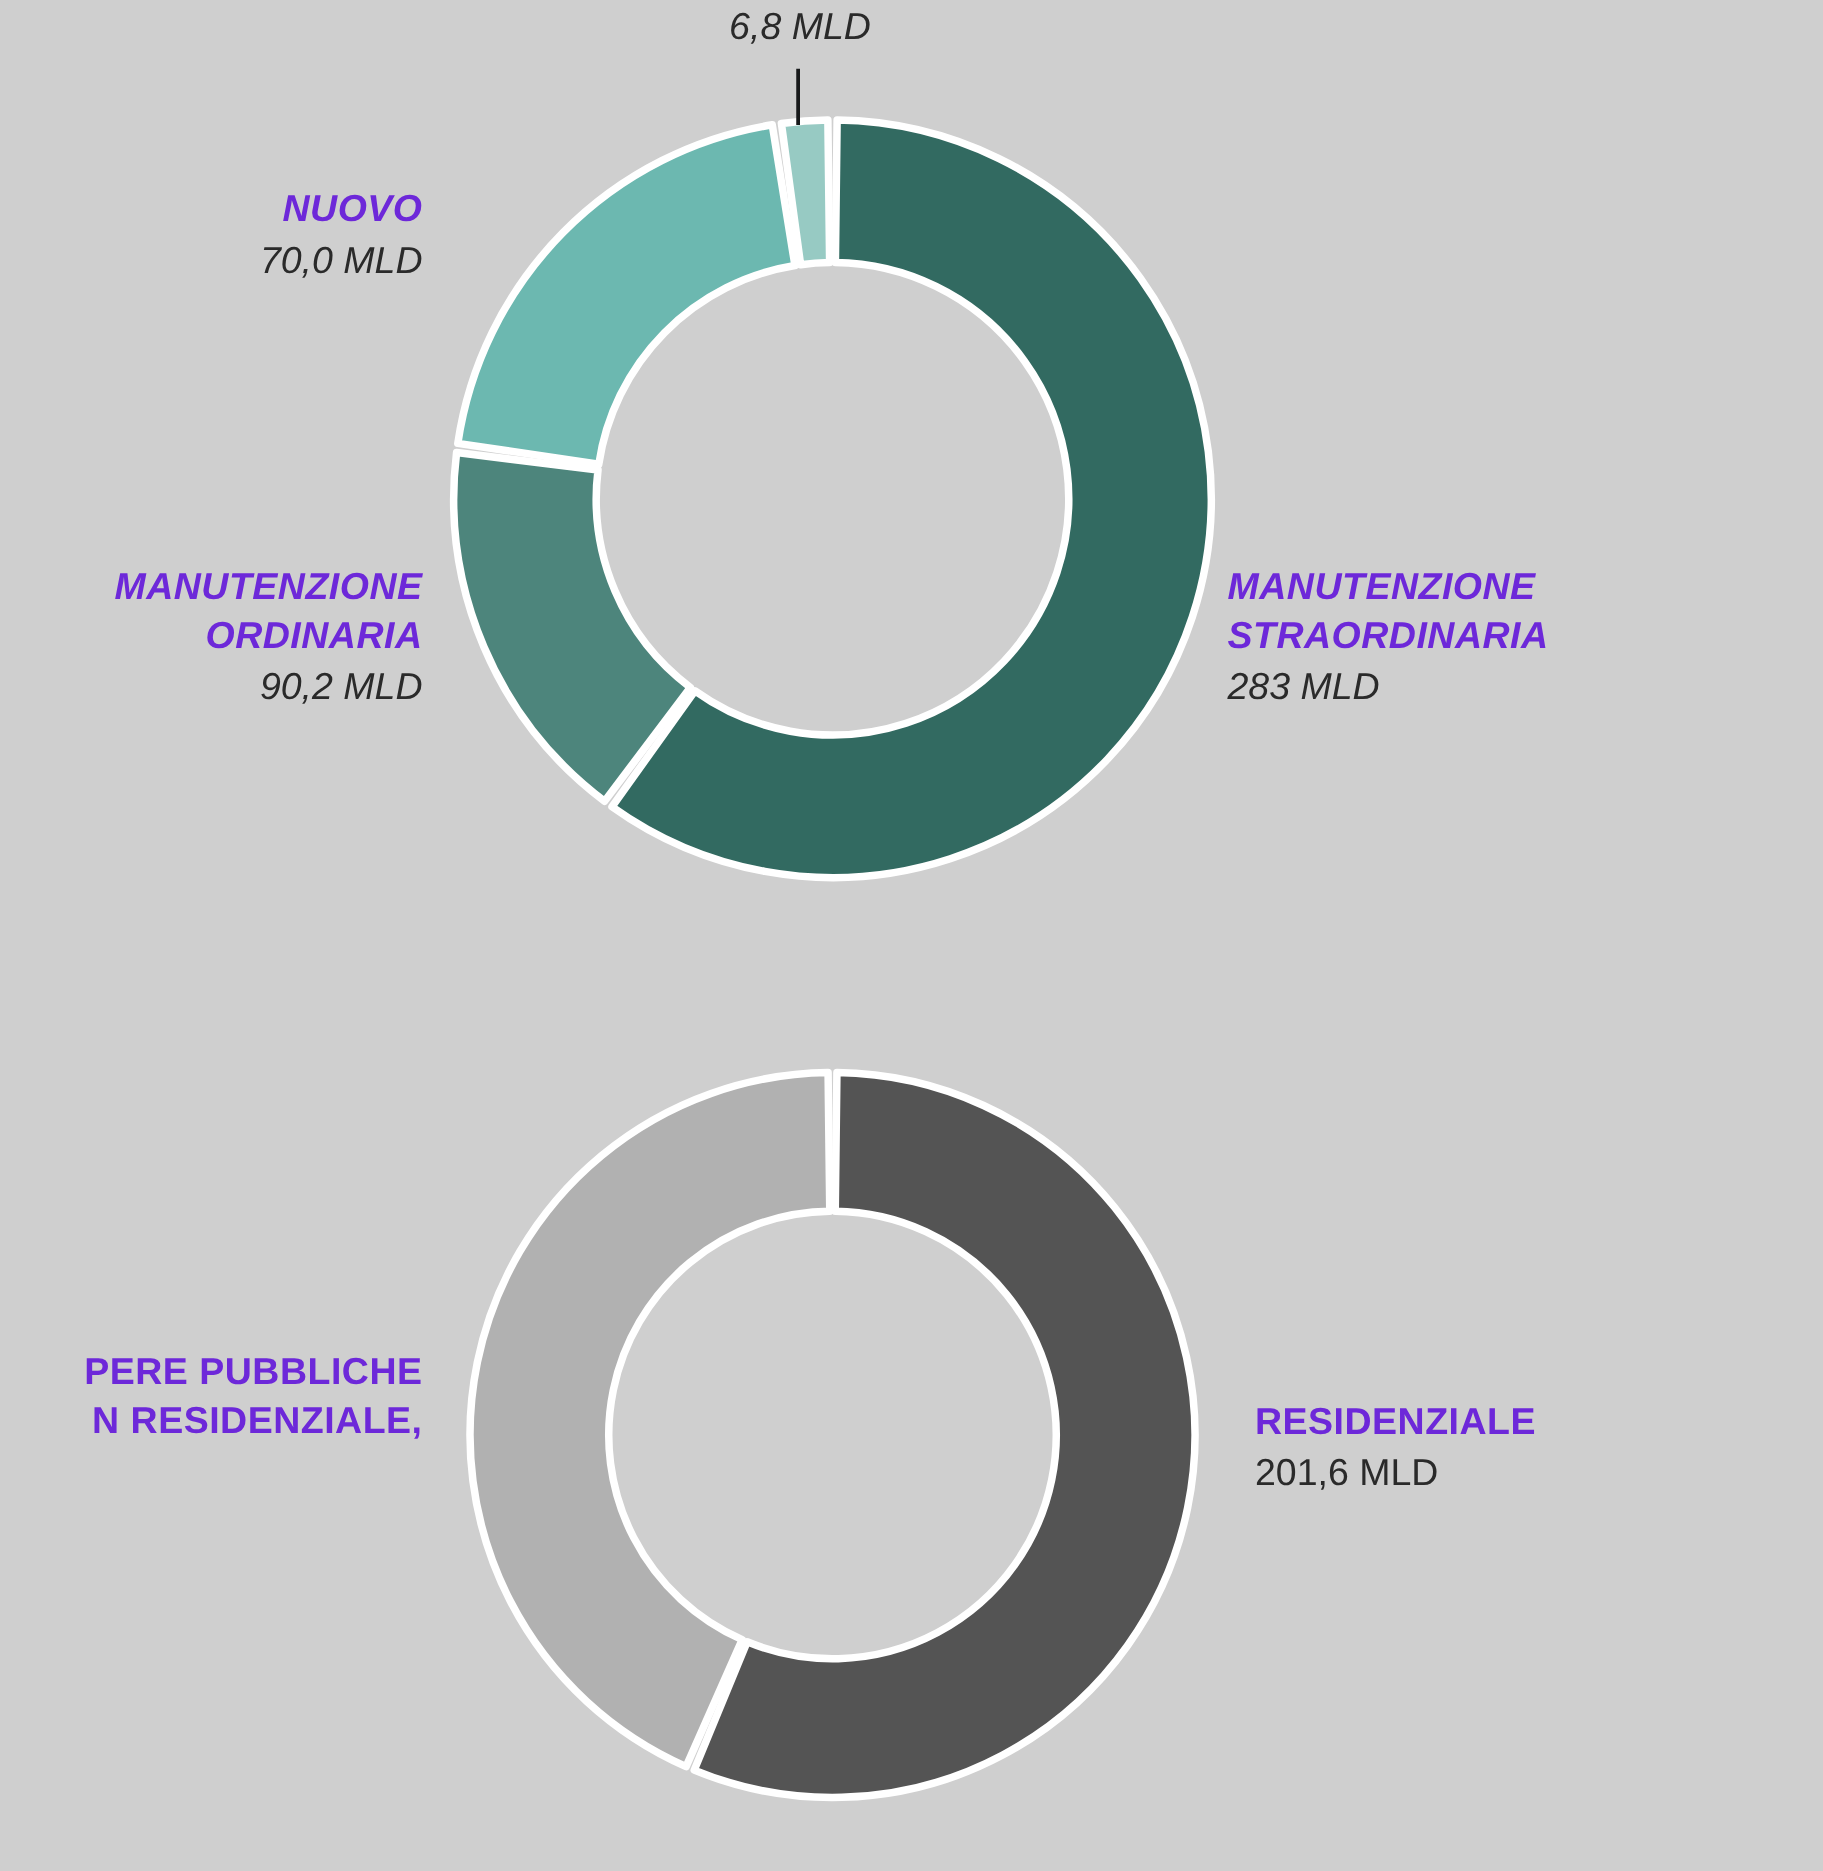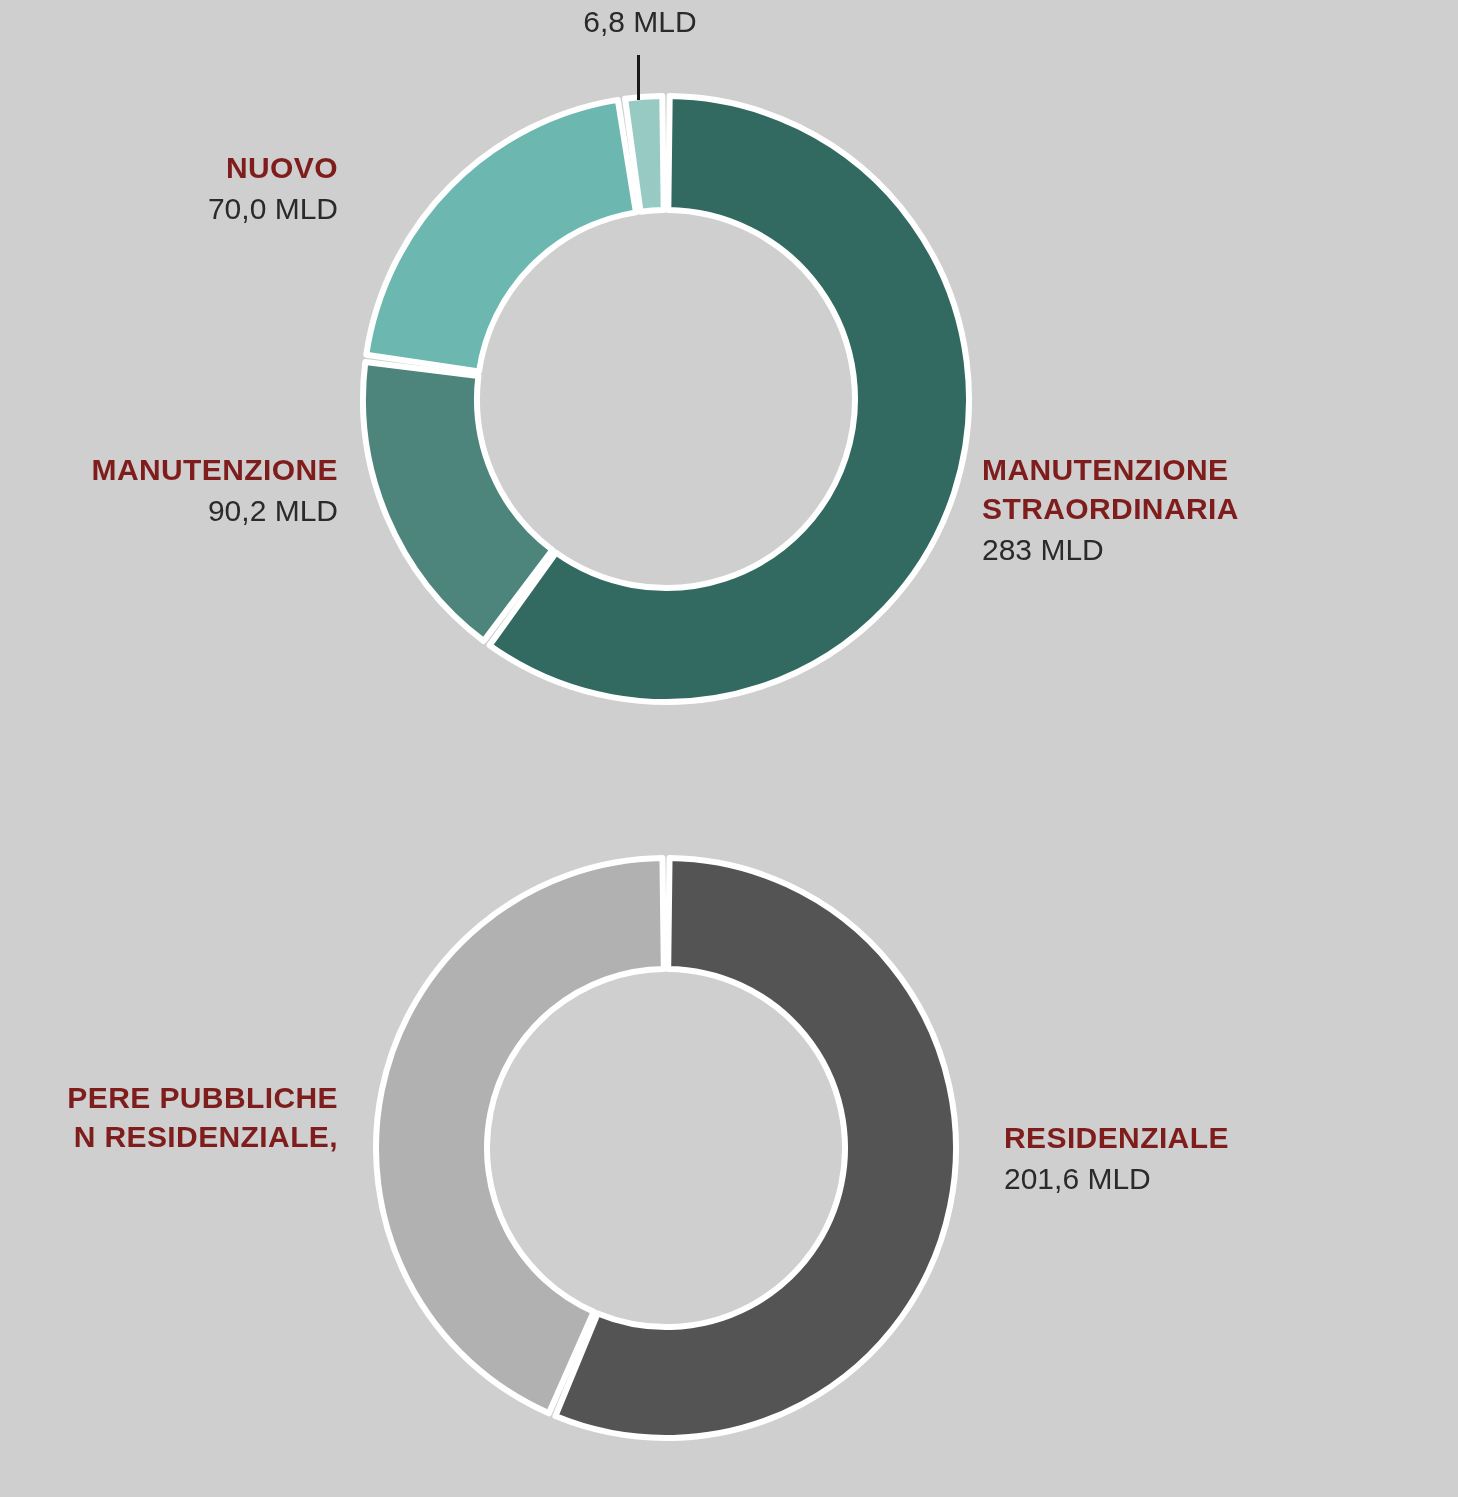--- a/index.html
+++ b/index.html
@@ -18,20 +18,21 @@
   .stage {
     position: absolute;
     inset: 0;
   }
 
   
   .chart-block {
     position: absolute;
     left: 0;
     width: 1458px;
+    font-style: italic;
   }
   #chart-top   { top: 0;   height: 800px; }
   #chart-bottom{ top: 800px; height: 697px; }
 
   .donut-wrap {
     position: absolute;
   }
   #chart-top .donut-wrap {
     left: 355px;
     top: 88px;
@@ -53,21 +54,21 @@
 
   
   .label {
     position: absolute;
     line-height: 1.30;
   }
   .label .name {
     font-weight: bold;
     font-size: 30px;
     letter-spacing: 0.4px;
-    color: #7f1d1d;
+    color: #6d28d9;
     text-transform: uppercase;
     white-space: nowrap;
   }
   .label .value {
     font-weight: normal;
     font-size: 30px;
     color: #2a2a2a;
     white-space: nowrap;
     margin-top: 2px;
   }
@@ -142,20 +143,21 @@
       <div class="value">6,8 MLD</div>
     </div>
 
     <div class="label align-right" id="label-nuovo">
       <div class="name">NUOVO</div>
       <div class="value">70,0 MLD</div>
     </div>
 
     <div class="label align-right" id="label-ord">
       <div class="name">MANUTENZIONE</div>
+      <div class="name">ORDINARIA</div>
       <div class="value">90,2 MLD</div>
     </div>
 
     <div class="label align-left" id="label-straord">
       <div class="name">MANUTENZIONE</div>
       <div class="name">STRAORDINARIA</div>
       <div class="value">283 MLD</div>
     </div>
   </div>
 

